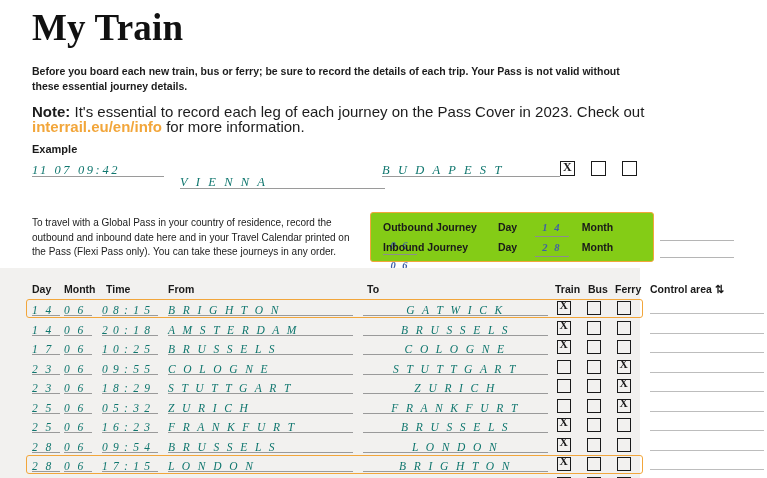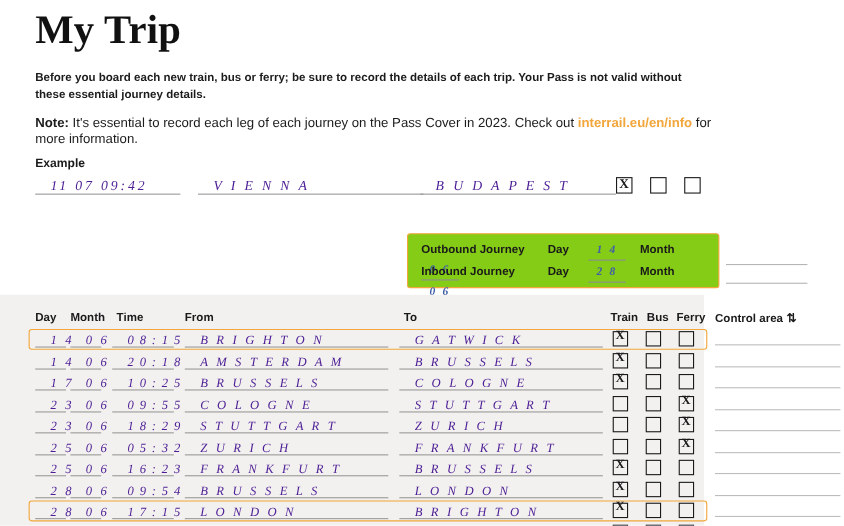--- a/index.html
+++ b/index.html
@@ -39,59 +39,58 @@
     font-size: 10.5px;
     font-weight: 700;
     line-height: 15px;
     color: #1c1c1c;
   }
   .note {
     position: absolute;
     left: 32px;
     top: 104px;
     width: 640px;
-    font-size: 12px;
+    font-size: 15px;
     line-height: 15px;
     color: #1c1c1c;
   }
   .note b { font-weight: 700; }
   .note .link { color: #f2a63b; font-weight: 700; text-decoration: none; }
 
   
   .example-label {
     position: absolute;
     left: 32px;
     top: 143px;
     font-size: 11px;
     font-weight: 700;
   }
   .hand {
     font-family: "Liberation Serif", serif;
     font-style: italic;
-    color: #4c1d95;
+    color: #0f766e;
     font-size: 12.5px;
     letter-spacing: 2.6px;
     white-space: pre;
-    margin-left: 14px;
   }
   .ex-row {
     position: absolute;
     left: 32px;
     top: 160px;
     width: 700px;
     height: 22px;
   }
   .ul {
     border-bottom: 1px solid #9a9a9a;
     display: inline-block;
     height: 17px;
     box-sizing: border-box;
   }
   .ex-date { position: absolute; left: 0; top: 0; width: 132px; }
-  .ex-from { position: absolute; left: 148px; top: 0; width: 205px; }
+  .ex-from { position: absolute; left: 148px; top: 12px; width: 205px; }
   .ex-to   { position: absolute; left: 350px; top: 0; width: 178px; }
 
   .box {
     width: 15px;
     height: 15px;
     border: 1.6px solid #1a1a1a;
     box-sizing: border-box;
     display: inline-block;
     position: relative;
   }
@@ -205,21 +204,21 @@
   .cell {
     position: absolute;
     top: 0;
     height: 16px;
     box-sizing: border-box;
   }
   .c-day   { left: 0;   width: 28px; }
   .c-mon   { left: 32px; width: 28px; }
   .c-time  { left: 70px; width: 56px; }
   .c-from  { left: 136px; width: 185px; }
-  .c-to    { left: 331px; width: 185px; }
+  .c-to    { left: 331px; width: 185px; text-align: center; }
   .cell .hand { font-size: 11.5px; letter-spacing: 2.4px; }
   .cell.c-time .hand { letter-spacing: 1.2px; }
 
   .chk { position: absolute; top: 1px; }
   .chk-train { left: 525px; }
   .chk-bus { left: 555px; }
   .chk-ferry { left: 585px; }
   .chk .box { width: 14px; height: 14px; }
   .chk .box.checked::after { left: 1.5px; top: -3px; font-size: 11.5px; }
 
@@ -230,40 +229,41 @@
     width: 114px;
     border-bottom: 1px solid #bdbdbd;
   }
   .updown { font-size: 11px; }
 </style>
 </head>
 <body>
 
 <div class="page">
 
-  <div class="title">My Trip</div>
+  <div class="title">My Train</div>
 
   <div class="intro">Before you board each new train, bus or ferry; be sure to record the details of each trip. Your Pass is not valid without these essential journey details.</div>
 
   <div class="note">
     <b>Note:</b><span> It's essential to record each leg of each journey on the Pass Cover in 2023. Check out </span><a class="link" href="#">interrail.eu/en/info</a><span> for more information.</span>
   </div>
 
   <div class="example-label">Example</div>
   <div class="ex-row">
     <div class="ul ex-date"><span class="hand">11 07 09:42</span></div>
     <div class="ul ex-from"><span class="hand">V I E N N A</span></div>
     <div class="ul ex-to"><span class="hand">B U D A P E S T</span></div>
   </div>
   <div class="ex-boxes">
     <span class="box checked"></span>
     <span class="box"></span>
     <span class="box"></span>
   </div>
 
+  <div class="mid-text">To travel with a Global Pass in your country of residence, record the outbound and inbound date here and in your Travel Calendar printed on the Pass (Flexi Pass only). You can take these journeys in any order.</div>
 
   <div class="journey-box">
     <div class="jrow r1">
       <span class="jlabel">Outbound Journey</span>
       <span class="jday-l">Day</span>
       <span class="jval">1 4</span>
       <span class="jmonth-l">Month</span>
       <span class="jval">0 6</span>
     </div>
     <div class="jrow r2">

